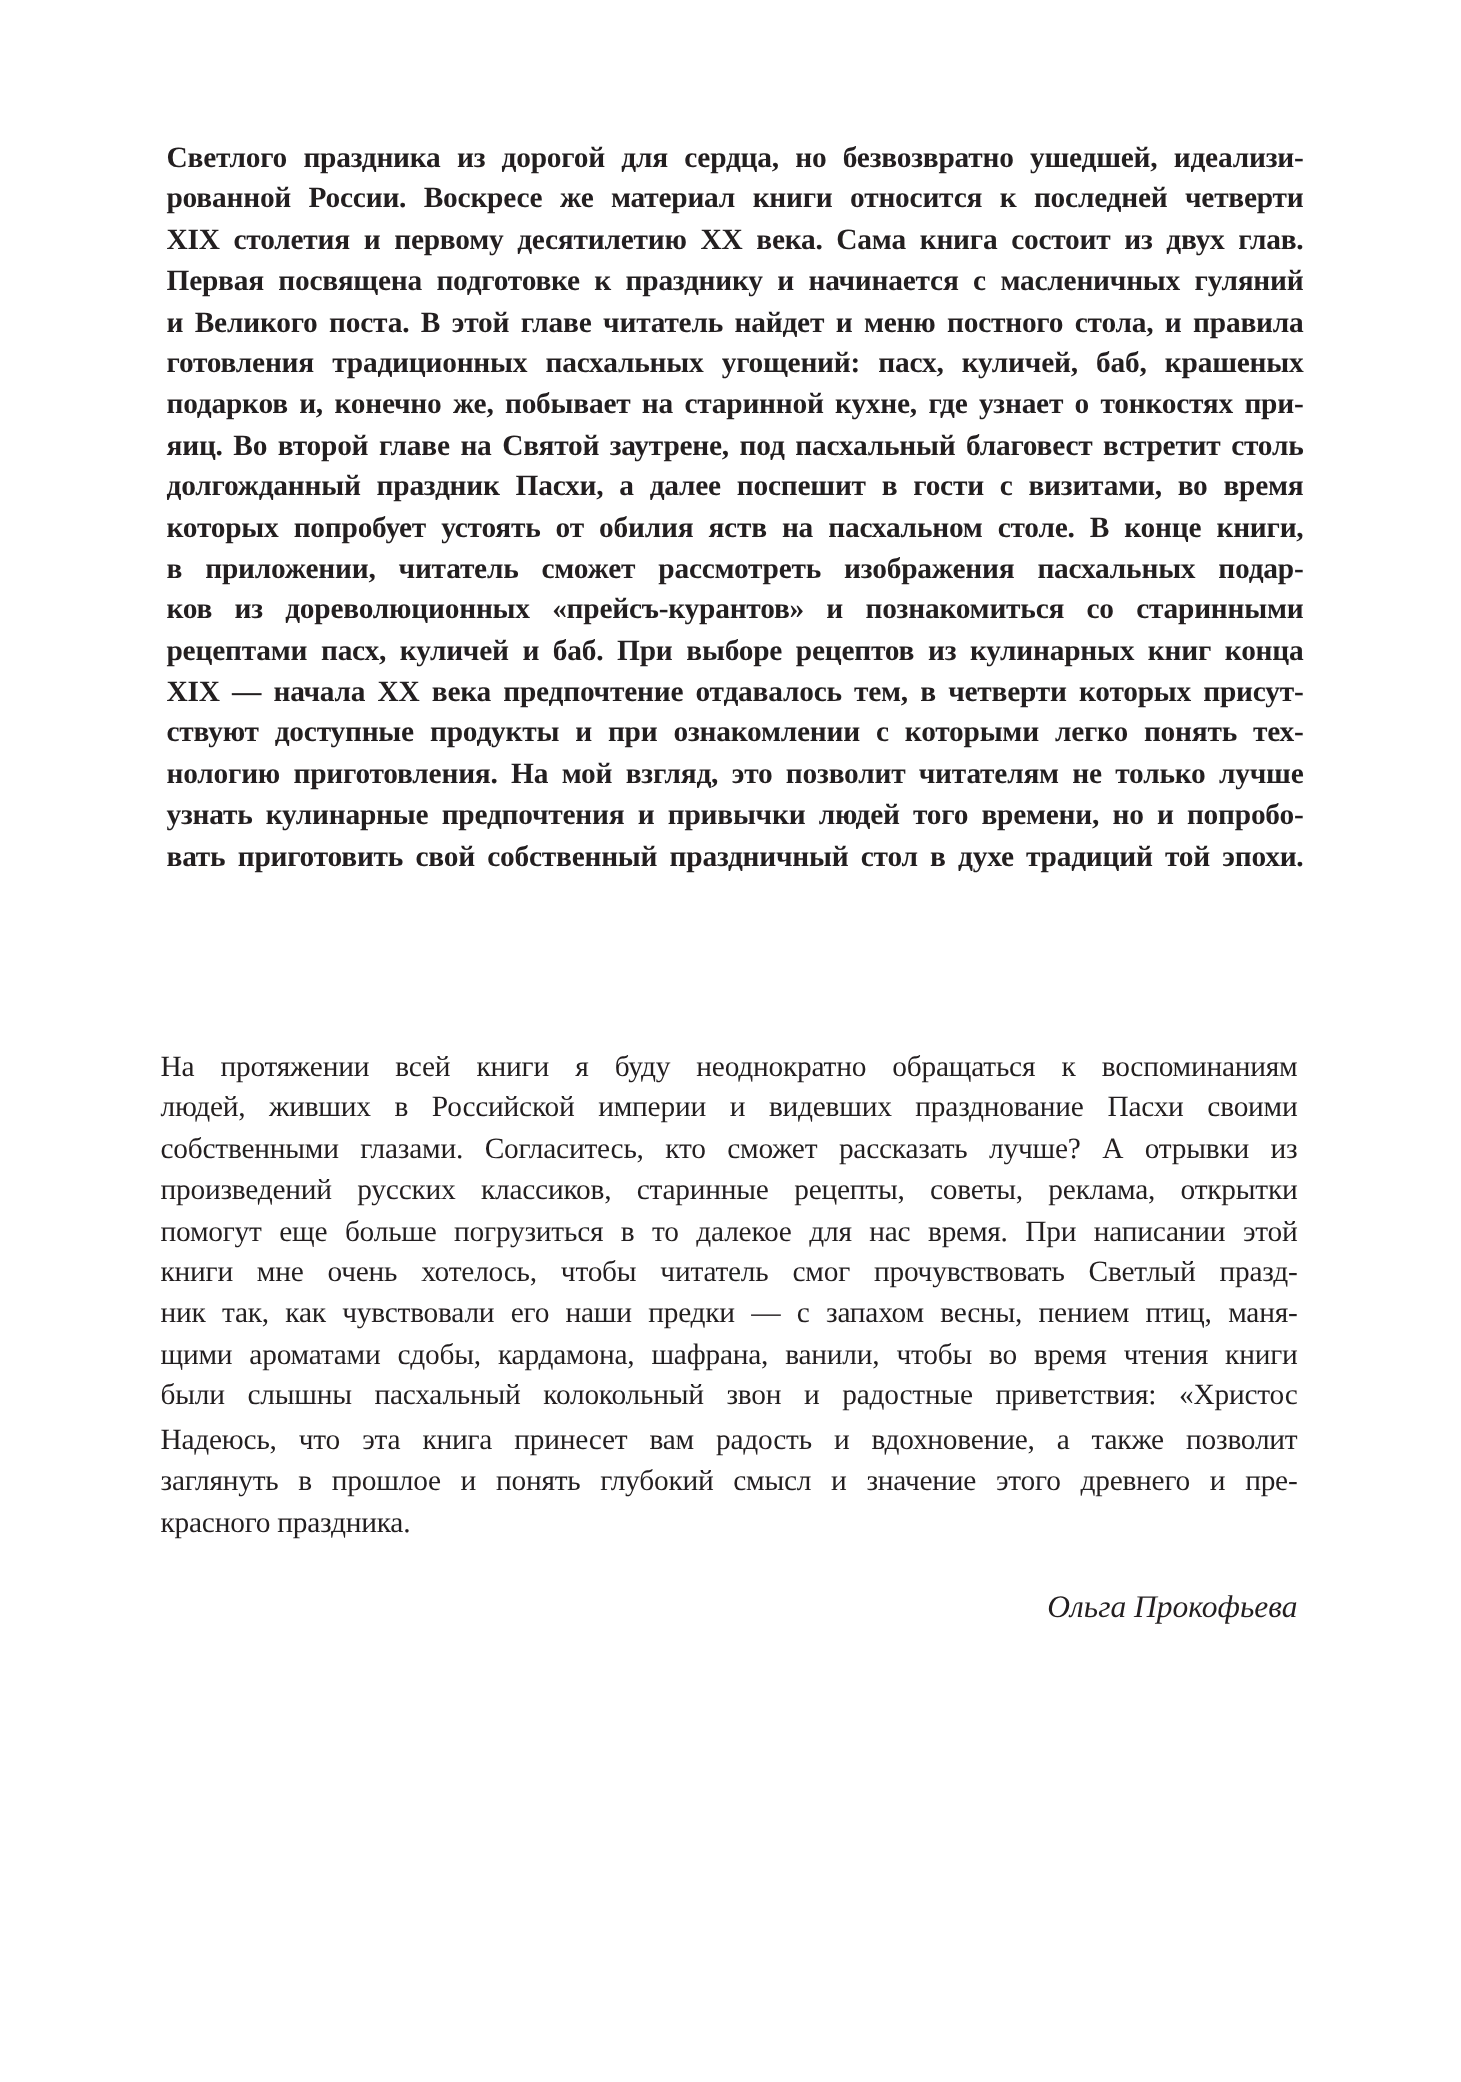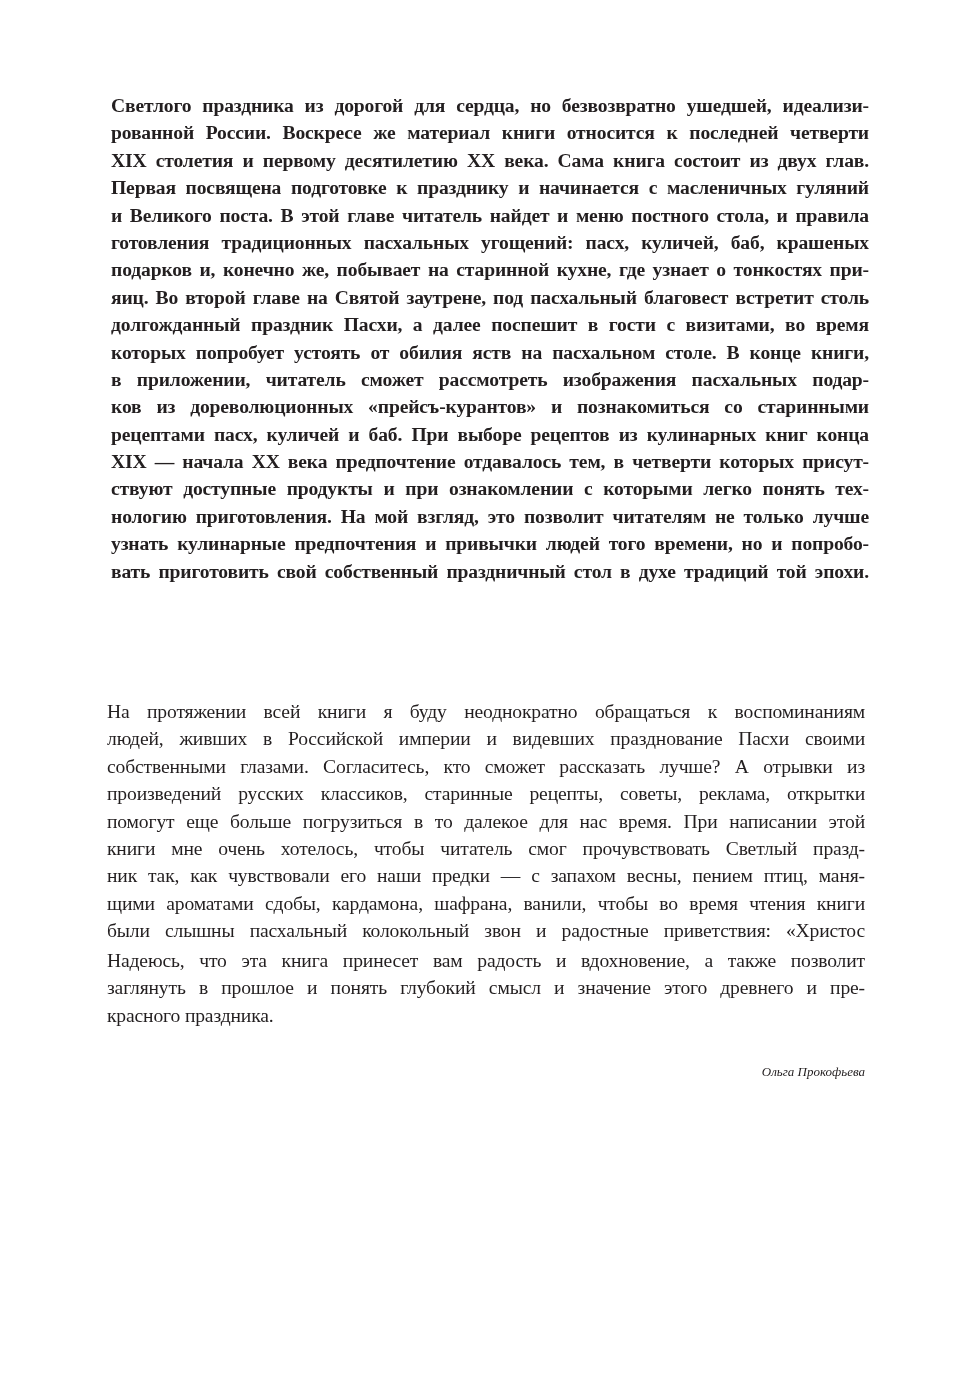--- a/index.html
+++ b/index.html
@@ -38,21 +38,21 @@
       text-align-last: left;
     }
     .p1 { position: absolute; top: 0; left: 4px; width: 758px; font-weight: bold; }
     .p2 { position: absolute; top: 567px; left: 0; width: 758px; margin-top: 39px; }
     .p3 { position: absolute; top: 855px; left: 0; width: 758px; }
     .signature {
       position: absolute;
       top: 966px;
       right: 0;
       font-style: italic;
-      font-size: 13px;
+      font-size: 21px;
       line-height: 27.4px;
       white-space: nowrap;
     }
   </style>
 </head>
 <body>
 
 <div class="page">
 
   <div class="paragraph p1">

